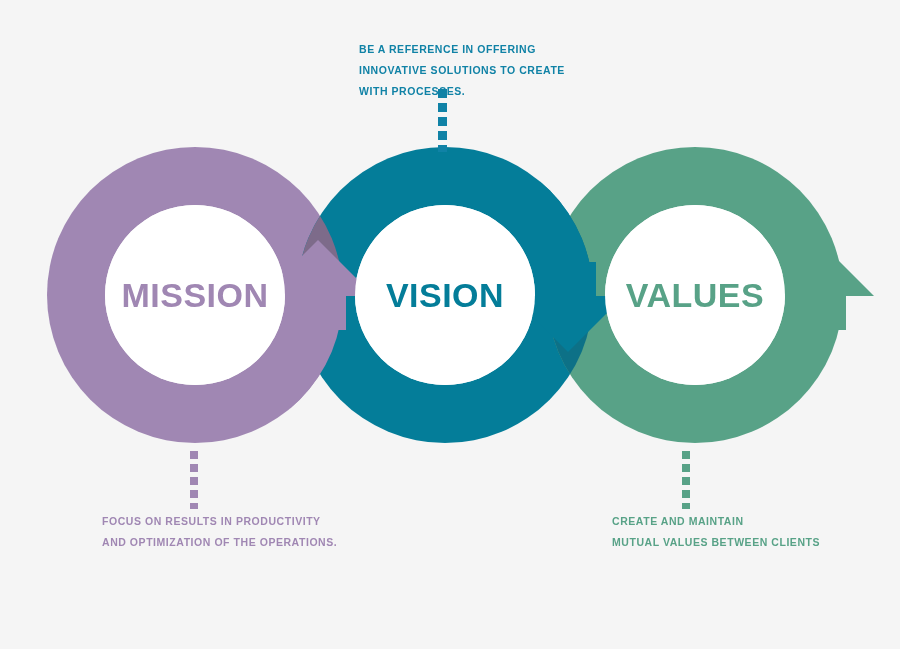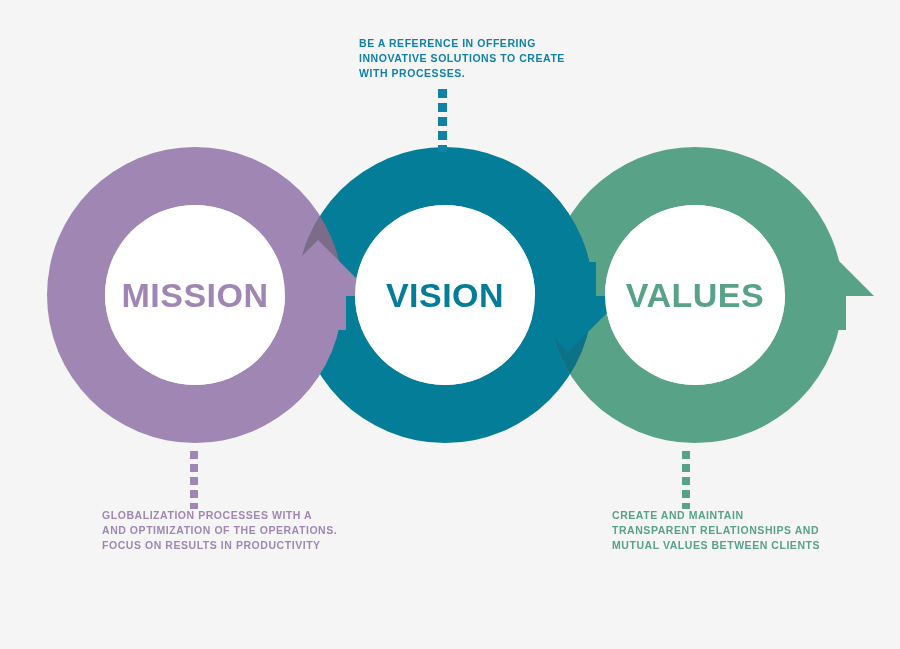--- a/index.html
+++ b/index.html
@@ -31,20 +31,21 @@
     font-weight: bold;
     letter-spacing: 0.55px;
   }
   .caption-block {
     position: absolute;
   }
   .caption-line {
     display: block;
     line-height: 15.2px;
     white-space: pre;
+    margin-top: 6px;
   }
   #caption-vision {
     left: 359px;
     top: 36px;
     color: #1082a6;
   }
   #caption-mission {
     left: 102px;
     top: 508px;
     color: #a087b3;
@@ -174,22 +175,20 @@
 
 </svg>
 
 <div class="caption-block caption-text" id="caption-vision">
   <span class="caption-line">BE A REFERENCE IN OFFERING</span>
   <span class="caption-line">INNOVATIVE SOLUTIONS TO CREATE</span>
   <span class="caption-line">WITH PROCESSES.</span>
 </div>
 
 <div class="caption-block caption-text" id="caption-mission">
-  <span class="caption-line">GLOBALIZATION PROCESSES WITH A</span>
+  <span class="caption-line">FOCUS ON RESULTS IN PRODUCTIVITY</span>
   <span class="caption-line">AND OPTIMIZATION OF THE OPERATIONS.</span>
-  <span class="caption-line">FOCUS ON RESULTS IN PRODUCTIVITY</span>
 </div>
 
 <div class="caption-block caption-text" id="caption-values">
   <span class="caption-line">CREATE AND MAINTAIN</span>
-  <span class="caption-line">TRANSPARENT RELATIONSHIPS AND</span>
   <span class="caption-line">MUTUAL VALUES BETWEEN CLIENTS</span>
 </div>
 
 </body></html>

